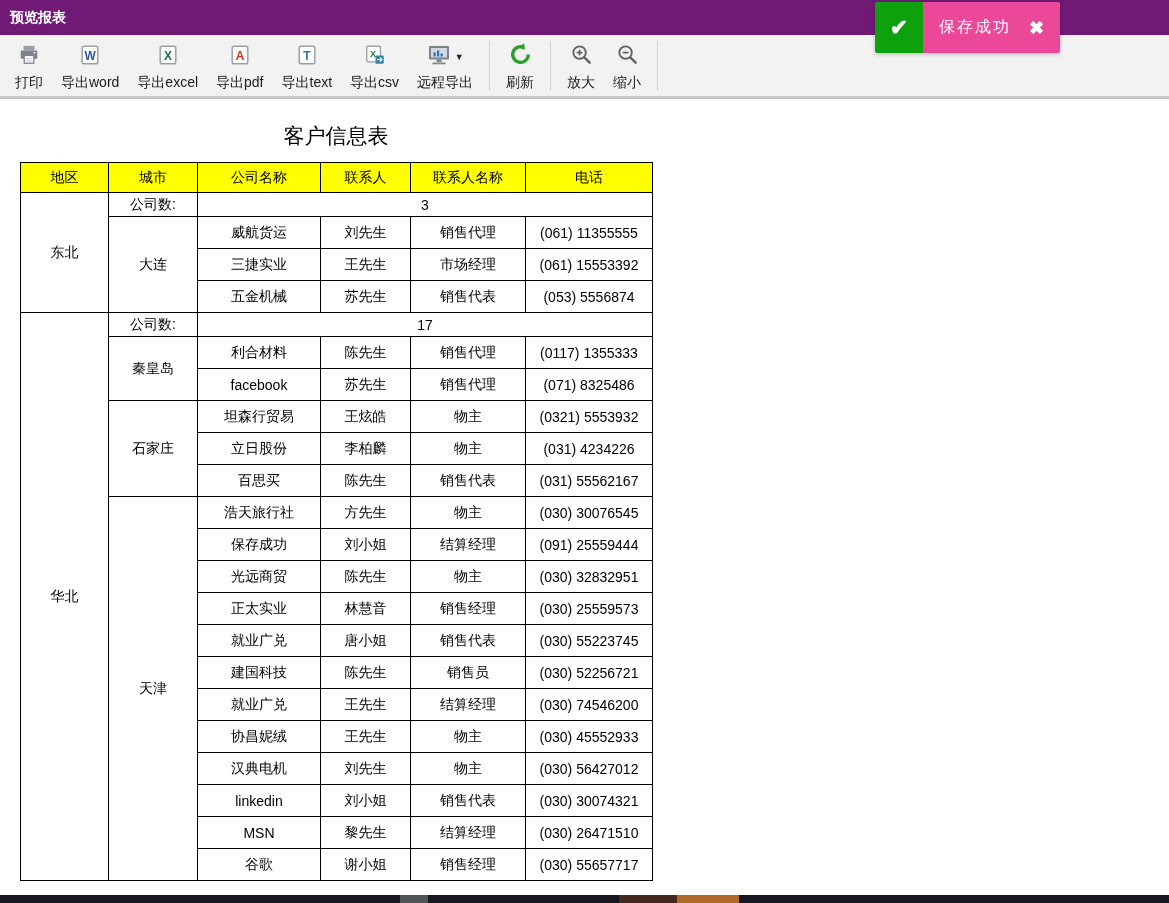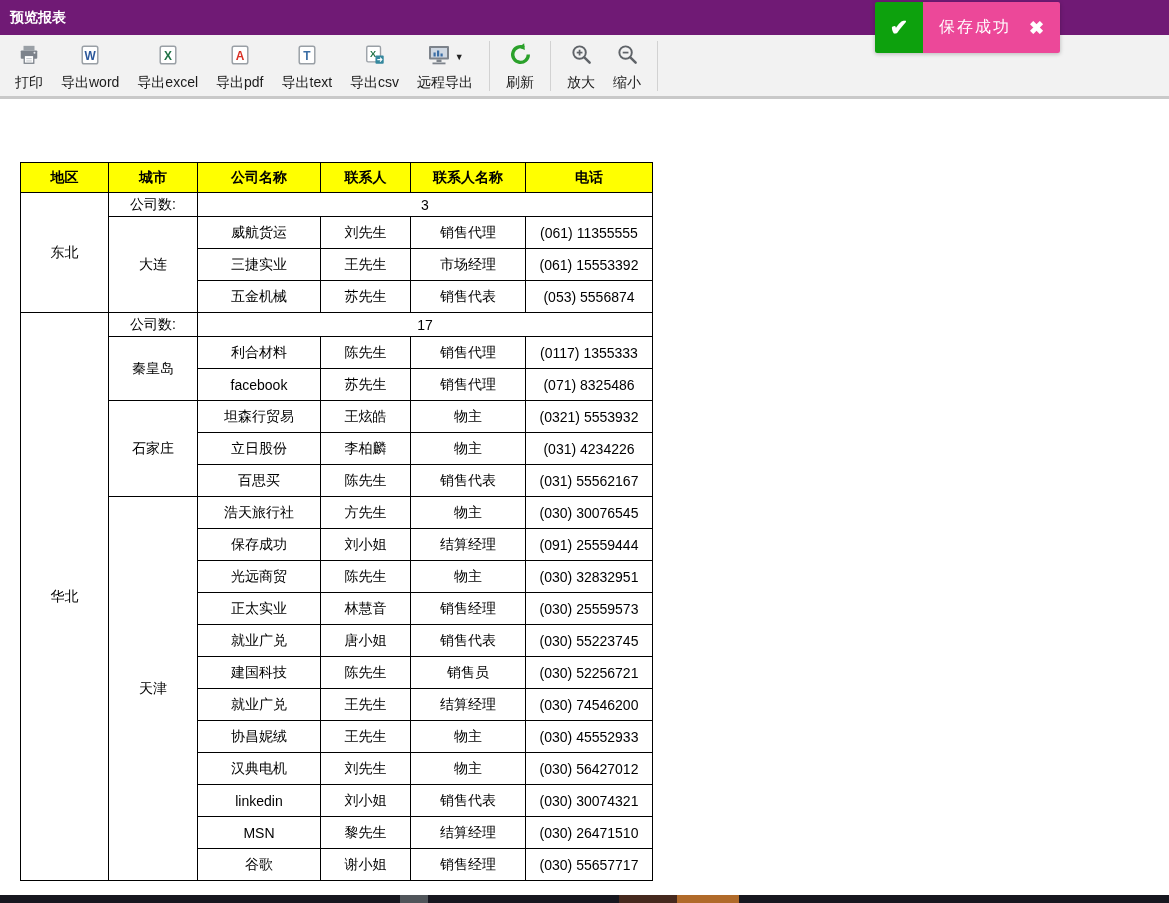--- a/index.html
+++ b/index.html
@@ -32,21 +32,21 @@
   .toast-close { margin-left:18px; font-size:18px; font-weight:bold; cursor:pointer; line-height:1; }
 
   
   .content { position:relative; height:789px; overflow:hidden; background:#fff; }
   .report-title { position:absolute; top:23px; left:20px; width:632px; text-align:center;
     font-size:21px; color:#000; }
   table.report { position:absolute; top:63px; left:20px; border-collapse:collapse;
     table-layout:fixed; }
   table.report th, table.report td { border:1px solid #000; text-align:center;
     font-size:14px; color:#000; background:#fff; overflow:hidden; white-space:nowrap; }
-  table.report th { background:#ffff00; font-weight:bold; height:30px; }
+  table.report th { background:#ffff00; font-weight:normal; height:30px; }
   td.group-label, td.group-count { background:#c9d9f1; height:24px; }
   td.group-label { text-align:left; padding-left:0; }
   td.data-cell, td.city-cell, td.region-cell { height:32px; }
 
   
   .bottom-bar { position:absolute; left:0; bottom:0; width:1169px; height:8px; background:#17171f; }
   .bottom-bar .seg { position:absolute; top:0; height:8px; }
   .seg1 { left:400px; width:28px; background:#50555a; }
   .seg2 { left:619px; width:58px; background:#46291e; }
   .seg3 { left:677px; width:62px; background:#b06a2a; }
@@ -173,20 +173,21 @@
               <line x1="15.2" y1="15.2" x2="20.5" y2="20.5" stroke="#5f6368" stroke-width="2.6" stroke-linecap="round"></line>
               <line x1="7" y1="10" x2="13" y2="10" stroke="#5f6368" stroke-width="1.8"></line>
             </svg></span>
         </div>
         <span class="tb-label">缩小</span>
       </div>
       <div class="tb-sep"></div>
     </div>
 
   <div class="content">
+    <div class="report-title">客户信息表</div>
     <table class="report" id="report-table">
       <colgroup id="report-cols">
           <col style="width:88px">
           <col style="width:89px">
           <col style="width:123px">
           <col style="width:90px">
           <col style="width:115px">
           <col style="width:127px">
         </colgroup>
       <thead id="report-head">

